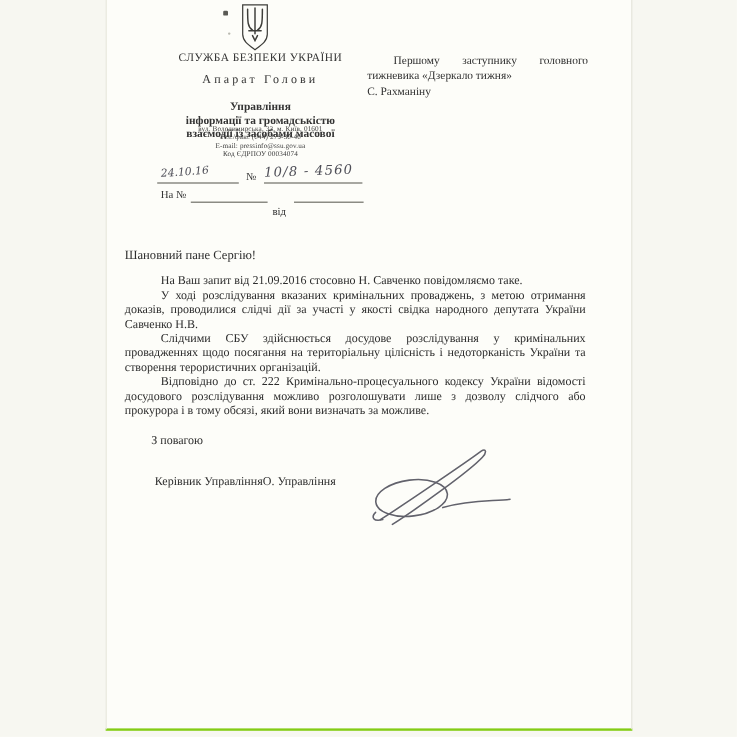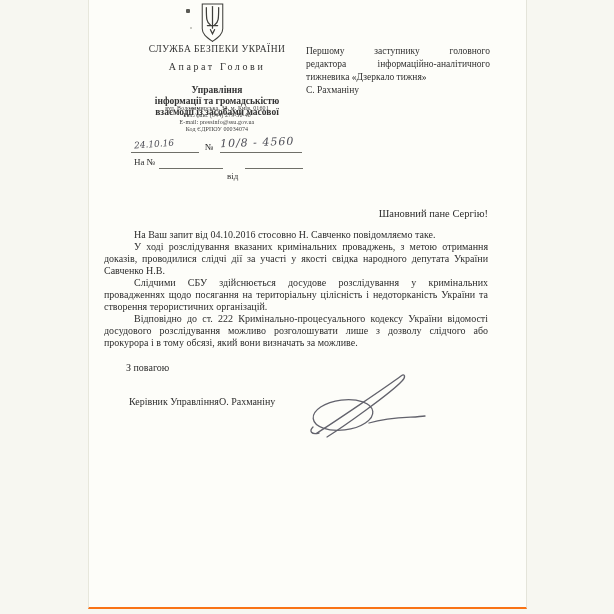--- a/index.html
+++ b/index.html
@@ -9,21 +9,21 @@
     font-family:"Liberation Serif","DejaVu Serif",serif;
     color:#2e2e2e;
     overflow:hidden;
   }
   .scan{position:relative;width:614px;height:614px;}
   .page{
     position:absolute;left:88px;top:0;width:437px;height:607px;
     background:#fdfdf9;
     border-left:1px solid #e7e7dc;
     border-right:1px solid #e4e4da;
-    border-bottom:2px solid #f97316;
+    border-bottom:2px solid #84cc16;
   }
   .speck1{position:absolute;left:97px;top:9px;width:4px;height:4px;background:#5a5a55;border-radius:1px;}
   .speck2{position:absolute;left:101px;top:27px;width:2px;height:2px;background:#b9b9b0;border-radius:1px;}
 
   .emblem{position:absolute;left:111px;top:3px;width:25px;height:40px;}
   .emblem svg{width:100%;height:100%;}
 
   .org{position:absolute;left:28px;top:44px;width:200px;text-align:center;color:#333;}
   .org-name{font-size:9.5px;letter-spacing:.4px;margin-bottom:7px;}
   .org-sub1{font-size:10px;letter-spacing:2.6px;margin-bottom:13px;text-align:center;}
@@ -39,24 +39,24 @@
   .uline{position:absolute;height:0;border-bottom:1px solid #6f6f68;}
   .ul1{left:42px;top:152px;width:68px;}
   .ul2{left:131px;top:152px;width:82px;}
   .ref2-na{position:absolute;left:45px;top:157px;font-size:9px;color:#333;text-align:center;}
   .ul3{left:70px;top:168px;width:64px;}
   .ref2-vid{position:absolute;left:138px;top:157px;font-size:9px;color:#333;margin-top:14px;}
   .ul4{left:156px;top:168px;width:58px;}
 
   .recipient{position:absolute;left:217px;top:45px;width:184px;
     font-size:9.5px;line-height:13px;color:#303030;}
-  .recipient .jl{text-align:justify;text-align-last:justify;}
+  .recipient .jl{text-align:justify;text-align-last:justify;margin-left:22px;}
 
   .salutation{position:absolute;left:15px;top:208px;width:384px;
-    text-align:right;font-size:10.5px;color:#2d2d2d;}
+    text-align:left;font-size:10.5px;color:#2d2d2d;}
 
   .body-text{position:absolute;left:15px;top:229px;width:384px;
     font-size:10px;line-height:12px;text-align:justify;color:#2d2d2d;}
   .body-text p{margin:0;text-indent:30px;}
 
   .closing{position:absolute;left:37px;top:362px;font-size:10px;color:#2d2d2d;}
 
   .sigrow{position:absolute;left:15px;top:396px;width:384px;
     display:flex;font-size:10px;color:#2d2d2d;}
   .sig-title{margin-left:25px;}
@@ -106,44 +106,43 @@
     <div class="hand hw-number">10/8 - 4560</div>
     <div class="uline ul2"></div>
 
     <div class="ref2-na">На №</div>
     <div class="uline ul3"></div>
     <div class="ref2-vid">від</div>
     <div class="uline ul4"></div>
 
     <div class="recipient">
       <div class="jl">Першому заступнику головного</div>
-      <div class="jl">редактора інформаційно-аналітичного</div>
       <div>тижневика «Дзеркало тижня»</div>
       <div>С. Рахманіну</div>
     </div>
 
     <div class="salutation">Шановний пане Сергію!</div>
 
     <div class="body-text">
-      <p>На Ваш запит від 04.10.2016 стосовно Н. Савченко повідомляємо таке.</p>
+      <p>На Ваш запит від 21.09.2016 стосовно Н. Савченко повідомляємо таке.</p>
       <p>У ході розслідування вказаних кримінальних проваджень, з метою отримання доказів, проводилися слідчі дії за участі у якості свідка народного депутата України Савченко Н.В.</p>
       <p>Слідчими СБУ здійснюється досудове розслідування у кримінальних провадженнях щодо посягання на територіальну цілісність і недоторканість України та створення терористичних організацій.</p>
       <p>Відповідно до ст. 222 Кримінально-процесуального кодексу України відомості досудового розслідування можливо розголошувати лише з дозволу слідчого або прокурора і в тому обсязі, який вони визначать за можливе.</p>
     </div>
 
     <div class="closing">З повагою</div>
 
     <div class="signature">
       <svg viewBox="0 0 140 70" fill="none" stroke="#62626c" stroke-width="1.3" stroke-linecap="round">
         <ellipse cx="46" cy="44" rx="30" ry="15" transform="rotate(-7 46 44)"></ellipse>
         <path d="M20 62 C36 52 92 14 104 5 C108 2 109 6 105 10 C94 22 46 56 30 66"></path>
         <path d="M72 52 C96 45 116 47 128 45"></path>
         <path d="M16 56 C12 60 14 64 22 62"></path>
       </svg>
     </div>
 
     <div class="sigrow">
       <span class="sig-title">Керівник Управління</span>
-      <span class="sig-name">О. Рахманіну</span>
+      <span class="sig-name">О. Управління</span>
     </div>
 
   </div>
 </div>
 
 </body></html>

